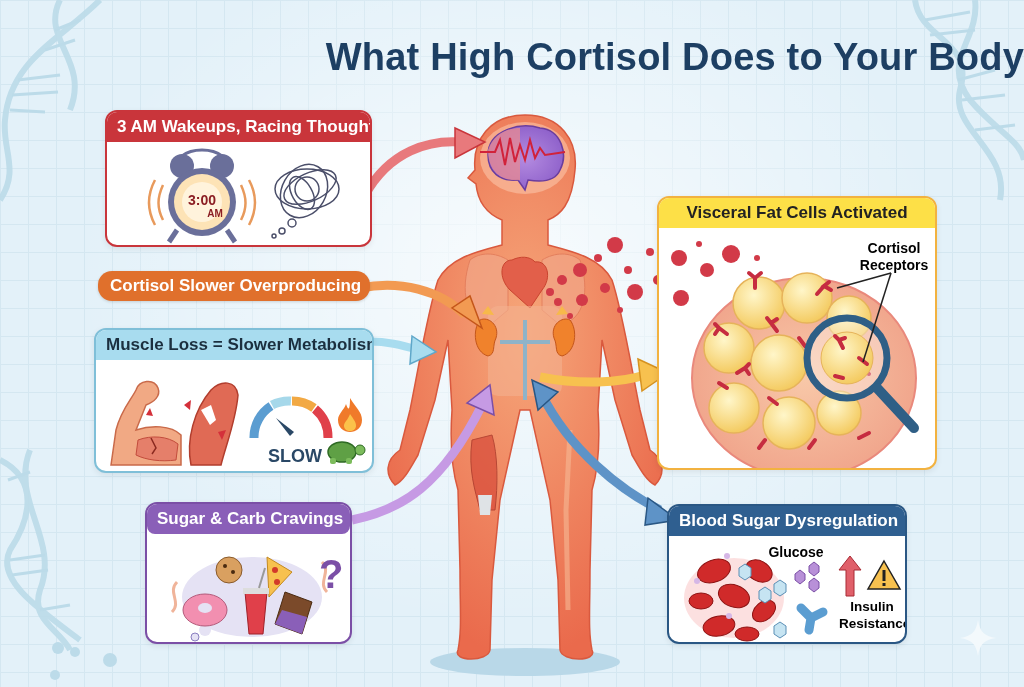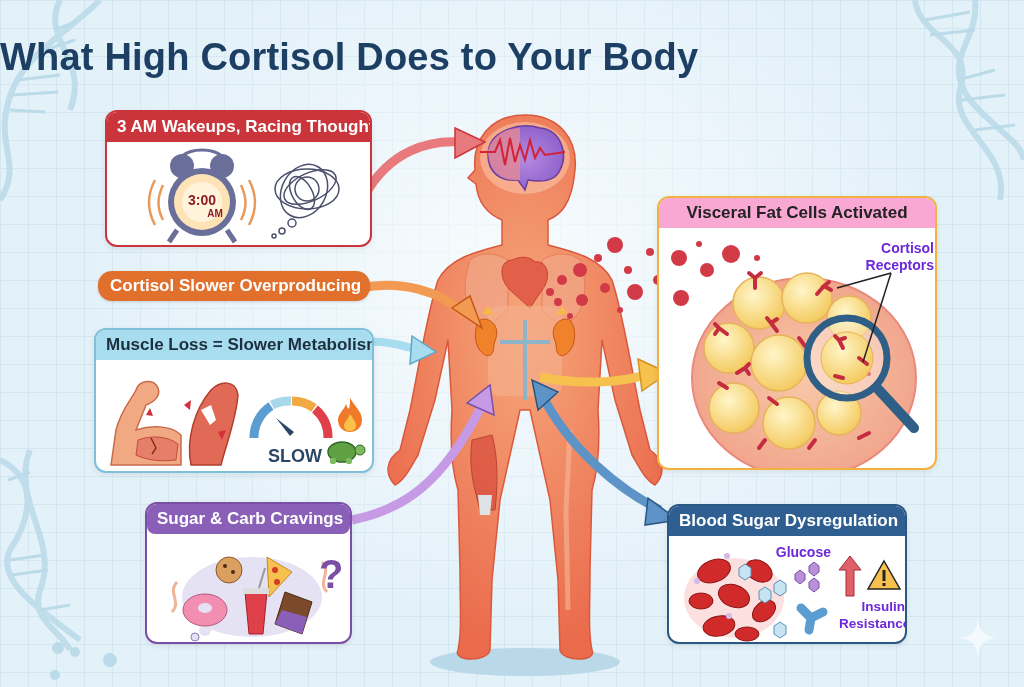--- a/index.html
+++ b/index.html
@@ -6,30 +6,30 @@
   body{width:1024px;height:687px;overflow:hidden;position:relative;
     font-family:"Liberation Sans","DejaVu Sans",sans-serif;
     background:#e3f1f9;}
   .bg-grid{position:absolute;inset:0;
     background-image:
       linear-gradient(#cfe3ee 1px, transparent 1px),
       linear-gradient(90deg,#cfe3ee 1px, transparent 1px);
     background-size:28px 28px;opacity:.7;}
   .bg-glow{position:absolute;inset:0;
     background:radial-gradient(ellipse at 50% 40%, rgba(255,255,255,.75) 0%, rgba(255,255,255,0) 60%);}
-  .title{position:absolute;left:0;right:0;top:36px;text-align:left;
+  .title{position:absolute;left:0;right:0;top:36px;text-align:right;
     font-size:38px;font-weight:bold;color:#1d3f63;letter-spacing:.2px;}
   .card{position:absolute;background:#fff;border-radius:12px;box-sizing:border-box;overflow:hidden;
     box-shadow:0 2px 6px rgba(0,0,0,.08);}
   .card-head{position:absolute;left:0;top:0;height:30px;line-height:30px;border-radius:10px 10px 10px 0;
     font-weight:bold;font-size:17px;padding:0 10px;white-space:nowrap;box-sizing:border-box;}
   .pill{position:absolute;border-radius:14px;font-weight:bold;font-size:17px;color:#fff;
     height:30px;line-height:30px;padding:0 12px;box-sizing:border-box;white-space:nowrap;}
   svg{position:absolute;overflow:visible;}
-  .label-text{position:absolute;font-weight:bold;color:#6d28d9;font-size:14px;line-height:17px;text-align:right;}
+  .label-text{position:absolute;font-weight:bold;color:#000000;font-size:14px;line-height:17px;text-align:center;}
 </style>
 </head>
 <body>
 
 <div class="bg-grid"></div>
 <div class="bg-glow"></div>
 
 <svg style="left:0;top:0;width:130px;height:200px;" viewBox="0 0 130 200">
   <g stroke="#bcdbe9" stroke-width="6" fill="none" opacity=".9">
     <path d="M100 0 C60 40, 10 60, 5 120 C2 150, 20 170, 0 200"></path>
@@ -275,21 +275,21 @@
       </g>
     <g>
         <path d="M128 50 L155 60 L145 92 L118 82Z" fill="#7b4a2a" stroke="#4a2a10"></path>
         <path d="M118 82 L145 92 L150 75 L125 68Z" fill="#8a5fb8"></path>
       </g>
   </svg>
   <div style="position:absolute;left:172px;top:48px;font-weight:bold;font-size:40px;color:#7b4fa6;">?</div>
 </div>
 
 <div class="card" style="left:657px;top:196px;width:280px;height:274px;border:2px solid #f2b240;">
-  <div class="card-head" style="background:#f9a8d4;color:#222;width:100%;text-align:center;border-radius:0;">Visceral Fat Cells Activated</div>
+  <div class="card-head" style="background:#fde047;color:#222;width:100%;text-align:center;border-radius:0;">Visceral Fat Cells Activated</div>
   <svg style="left:0;top:30px;width:280px;height:240px;" viewBox="0 0 280 240">
     <defs>
       <radialGradient id="cellG" cx="40%" cy="35%" r="70%">
         <stop offset="0%" stop-color="#fff6c9"></stop>
           <stop offset="100%" stop-color="#f3c85a"></stop>
       </radialGradient>
       <radialGradient id="massG" cx="50%" cy="50%" r="55%">
         <stop offset="0%" stop-color="#f8c8a8"></stop>
           <stop offset="100%" stop-color="#f0a38a"></stop>
       </radialGradient>

